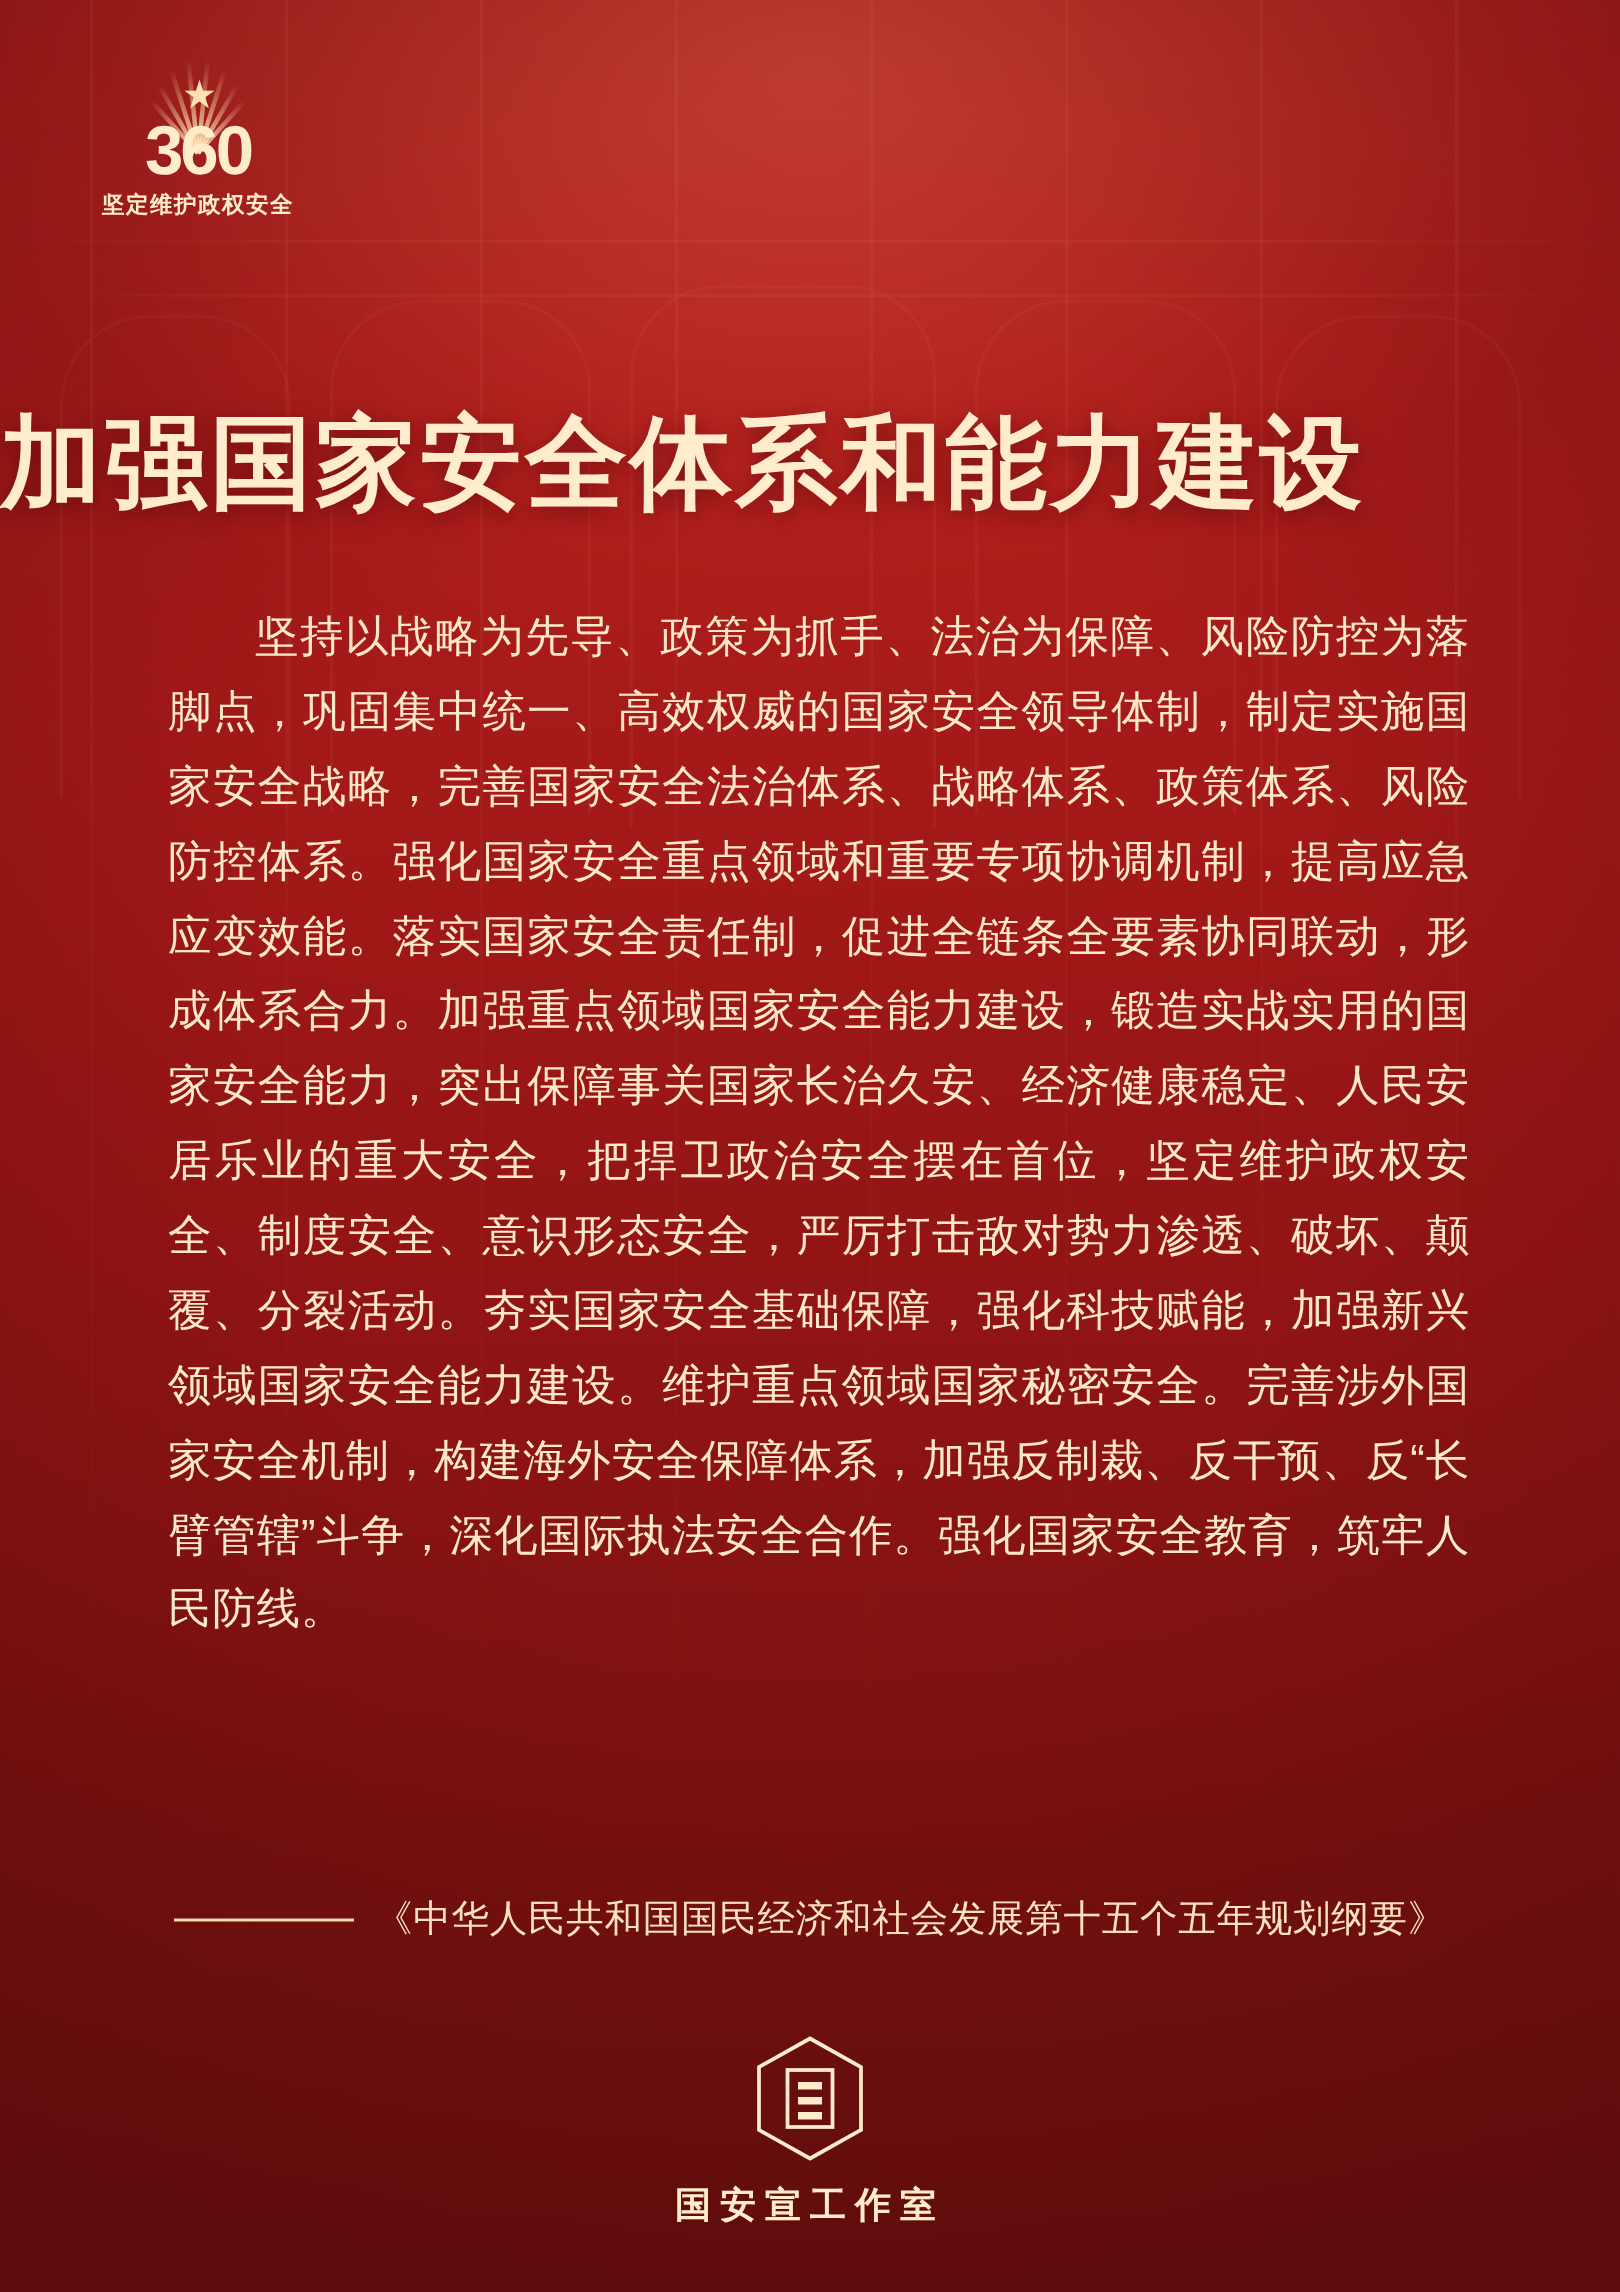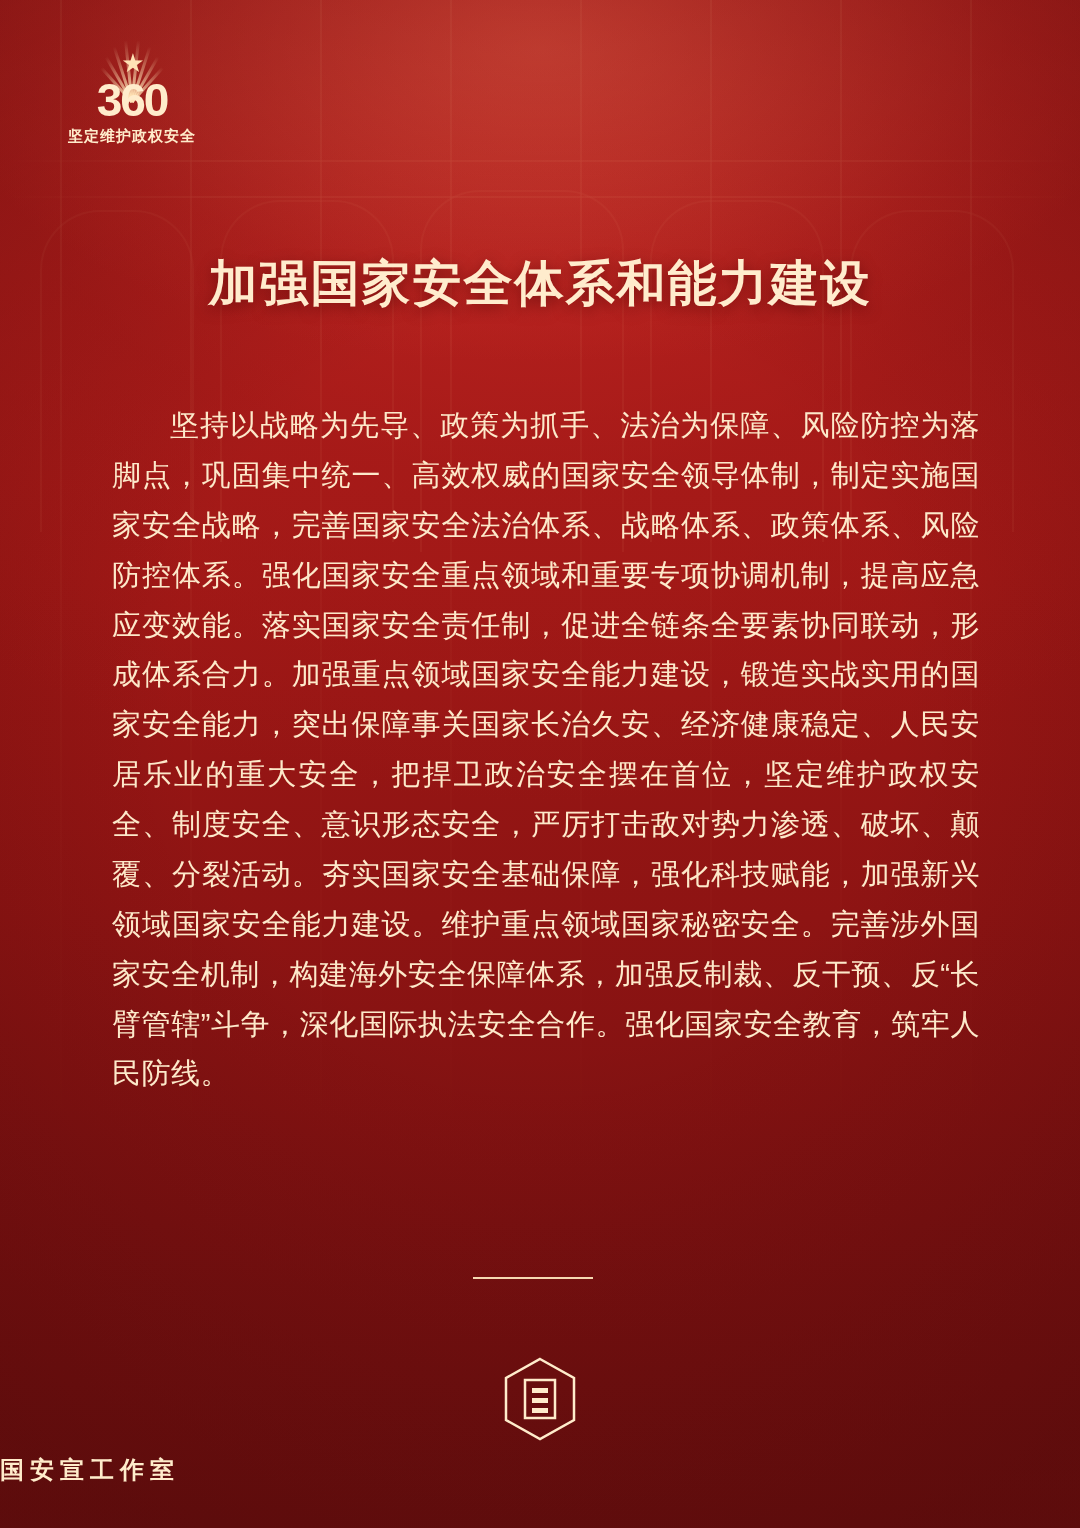--- a/index.html
+++ b/index.html
@@ -109,22 +109,21 @@
     font-weight: bold;
     white-space: nowrap;
   }
 
   
   .title {
     position: absolute;
     left: 0;
     right: 0;
     top: 218px;
-    text-align: center;
-    font-size: 49px;
+    font-size: 68px;
     font-weight: bold;
     letter-spacing: 2px;
     color: #ffeccd;
     text-shadow: 0 4px 14px rgba(80,6,6,0.55);
     z-index: 4;
   }
 
   
   .body-wrap {
     position: absolute;
@@ -162,21 +161,21 @@
     vertical-align: middle;
     margin-right: 14px;
   }
 
   
   .footer {
     position: absolute;
     left: 0;
     right: 0;
     bottom: 42px;
-    text-align: left;
+    text-align: center;
     z-index: 4;
   }
   .footer-mark {
     width: 78px;
     height: 86px;
     margin: 0 auto 12px;
     display: block;
   }
   .footer-label {
     font-size: 24px;
@@ -227,21 +226,21 @@
     <div class="logo-sub">坚定维护政权安全</div>
   </div>
 
   <h1 class="title">加强国家安全体系和能力建设</h1>
 
   <div class="body-wrap">
     <p class="body-text">坚持以战略为先导、政策为抓手、法治为保障、风险防控为落脚点，巩固集中统一、高效权威的国家安全领导体制，制定实施国家安全战略，完善国家安全法治体系、战略体系、政策体系、风险防控体系。强化国家安全重点领域和重要专项协调机制，提高应急应变效能。落实国家安全责任制，促进全链条全要素协同联动，形成体系合力。加强重点领域国家安全能力建设，锻造实战实用的国家安全能力，突出保障事关国家长治久安、经济健康稳定、人民安居乐业的重大安全，把捍卫政治安全摆在首位，坚定维护政权安全、制度安全、意识形态安全，严厉打击敌对势力渗透、破坏、颠覆、分裂活动。夯实国家安全基础保障，强化科技赋能，加强新兴领域国家安全能力建设。维护重点领域国家秘密安全。完善涉外国家安全机制，构建海外安全保障体系，加强反制裁、反干预、反“长臂管辖”斗争，深化国际执法安全合作。强化国家安全教育，筑牢人民防线。</p>
   </div>
 
   <div class="source">
-    <span class="dash"></span>
+    <span class="dash"></span><span>《中华人民共和国国民经济和社会发展第十五个五年规划纲要》</span>
   </div>
 
   <div class="footer">
     <svg class="footer-mark" viewBox="0 0 78 86">
       <polygon points="39,3 73,22 73,64 39,83 5,64 5,22" fill="none" stroke="#ffeccb" stroke-width="2.5"></polygon>
       <rect x="24" y="24" width="30" height="38" fill="none" stroke="#ffeccb" stroke-width="2.5"></rect>
       <rect x="31" y="32" width="16" height="5" fill="#ffeccb"></rect>
       <rect x="31" y="42" width="16" height="5" fill="#ffeccb"></rect>
       <rect x="31" y="52" width="16" height="5" fill="#ffeccb"></rect>
     </svg>

